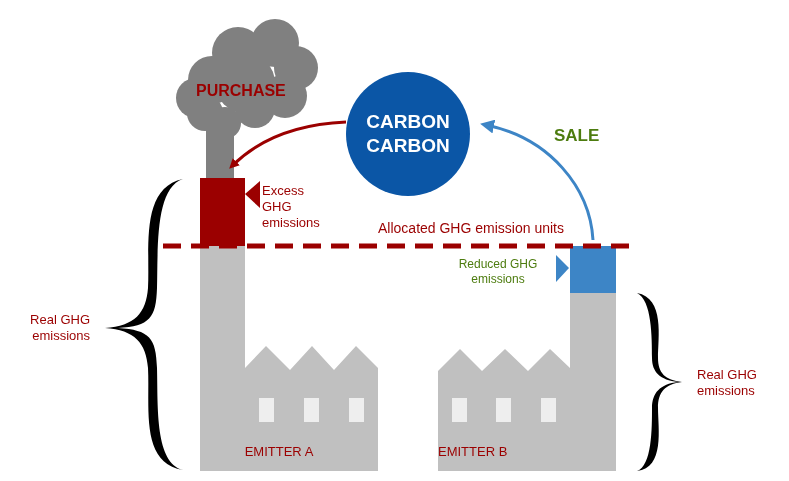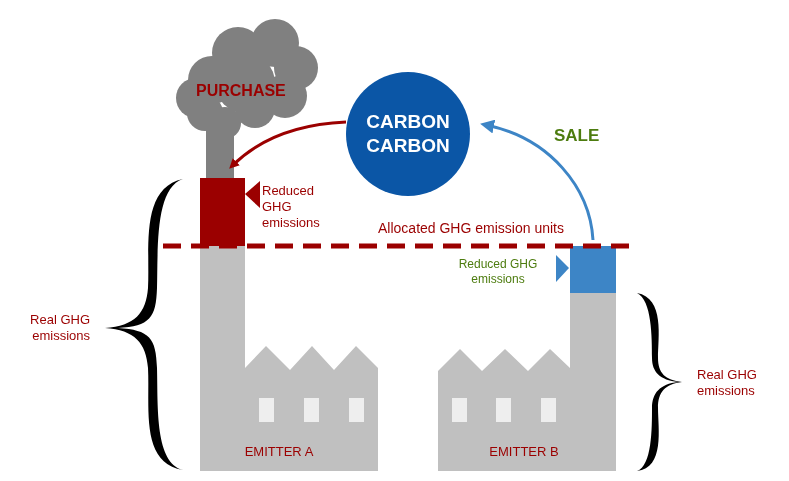--- a/index.html
+++ b/index.html
@@ -74,21 +74,21 @@
   <div class="lbl red bold" style="left:196px;top:73px;font-size:16px;">PURCHASE</div>
 
   <div class="lbl bold" style="left:346px;top:102px;width:124px;text-align:center;color:#ffffff;font-size:19px;line-height:24px;">
     <div>CARBON</div>
     <div>CARBON</div>
   </div>
 
   <div class="lbl blue bold" style="left:554px;top:118px;font-size:17px;">SALE</div>
 
   <div class="lbl red" style="left:262px;top:175px;font-size:13px;line-height:16px;">
-    <div>Reduced</div>
+    <div>Excess</div>
     <div>GHG</div>
     <div>emissions</div>
   </div>
 
   <div class="lbl red" style="left:378px;top:212px;font-size:14px;">Allocated GHG emission units</div>
 
   <div class="lbl blue" style="left:448px;top:249px;width:100px;text-align:center;font-size:12px;line-height:15px;">
     <div>Reduced GHG</div>
     <div>emissions</div>
   </div>
@@ -97,14 +97,14 @@
     <div>Real GHG</div>
     <div>emissions</div>
   </div>
 
   <div class="lbl red" style="left:697px;top:359px;font-size:13px;line-height:16px;">
     <div>Real GHG</div>
     <div>emissions</div>
   </div>
 
   <div class="lbl red" style="left:200px;top:436px;width:158px;text-align:center;font-size:13px;">EMITTER A</div>
-  <div class="lbl red" style="left:438px;top:436px;width:172px;text-align:center;font-size:13px;">EMITTER B</div>
+  <div class="lbl red" style="left:438px;top:436px;width:172px;font-size:13px;">EMITTER B</div>
 </div>
 
 </body></html>

